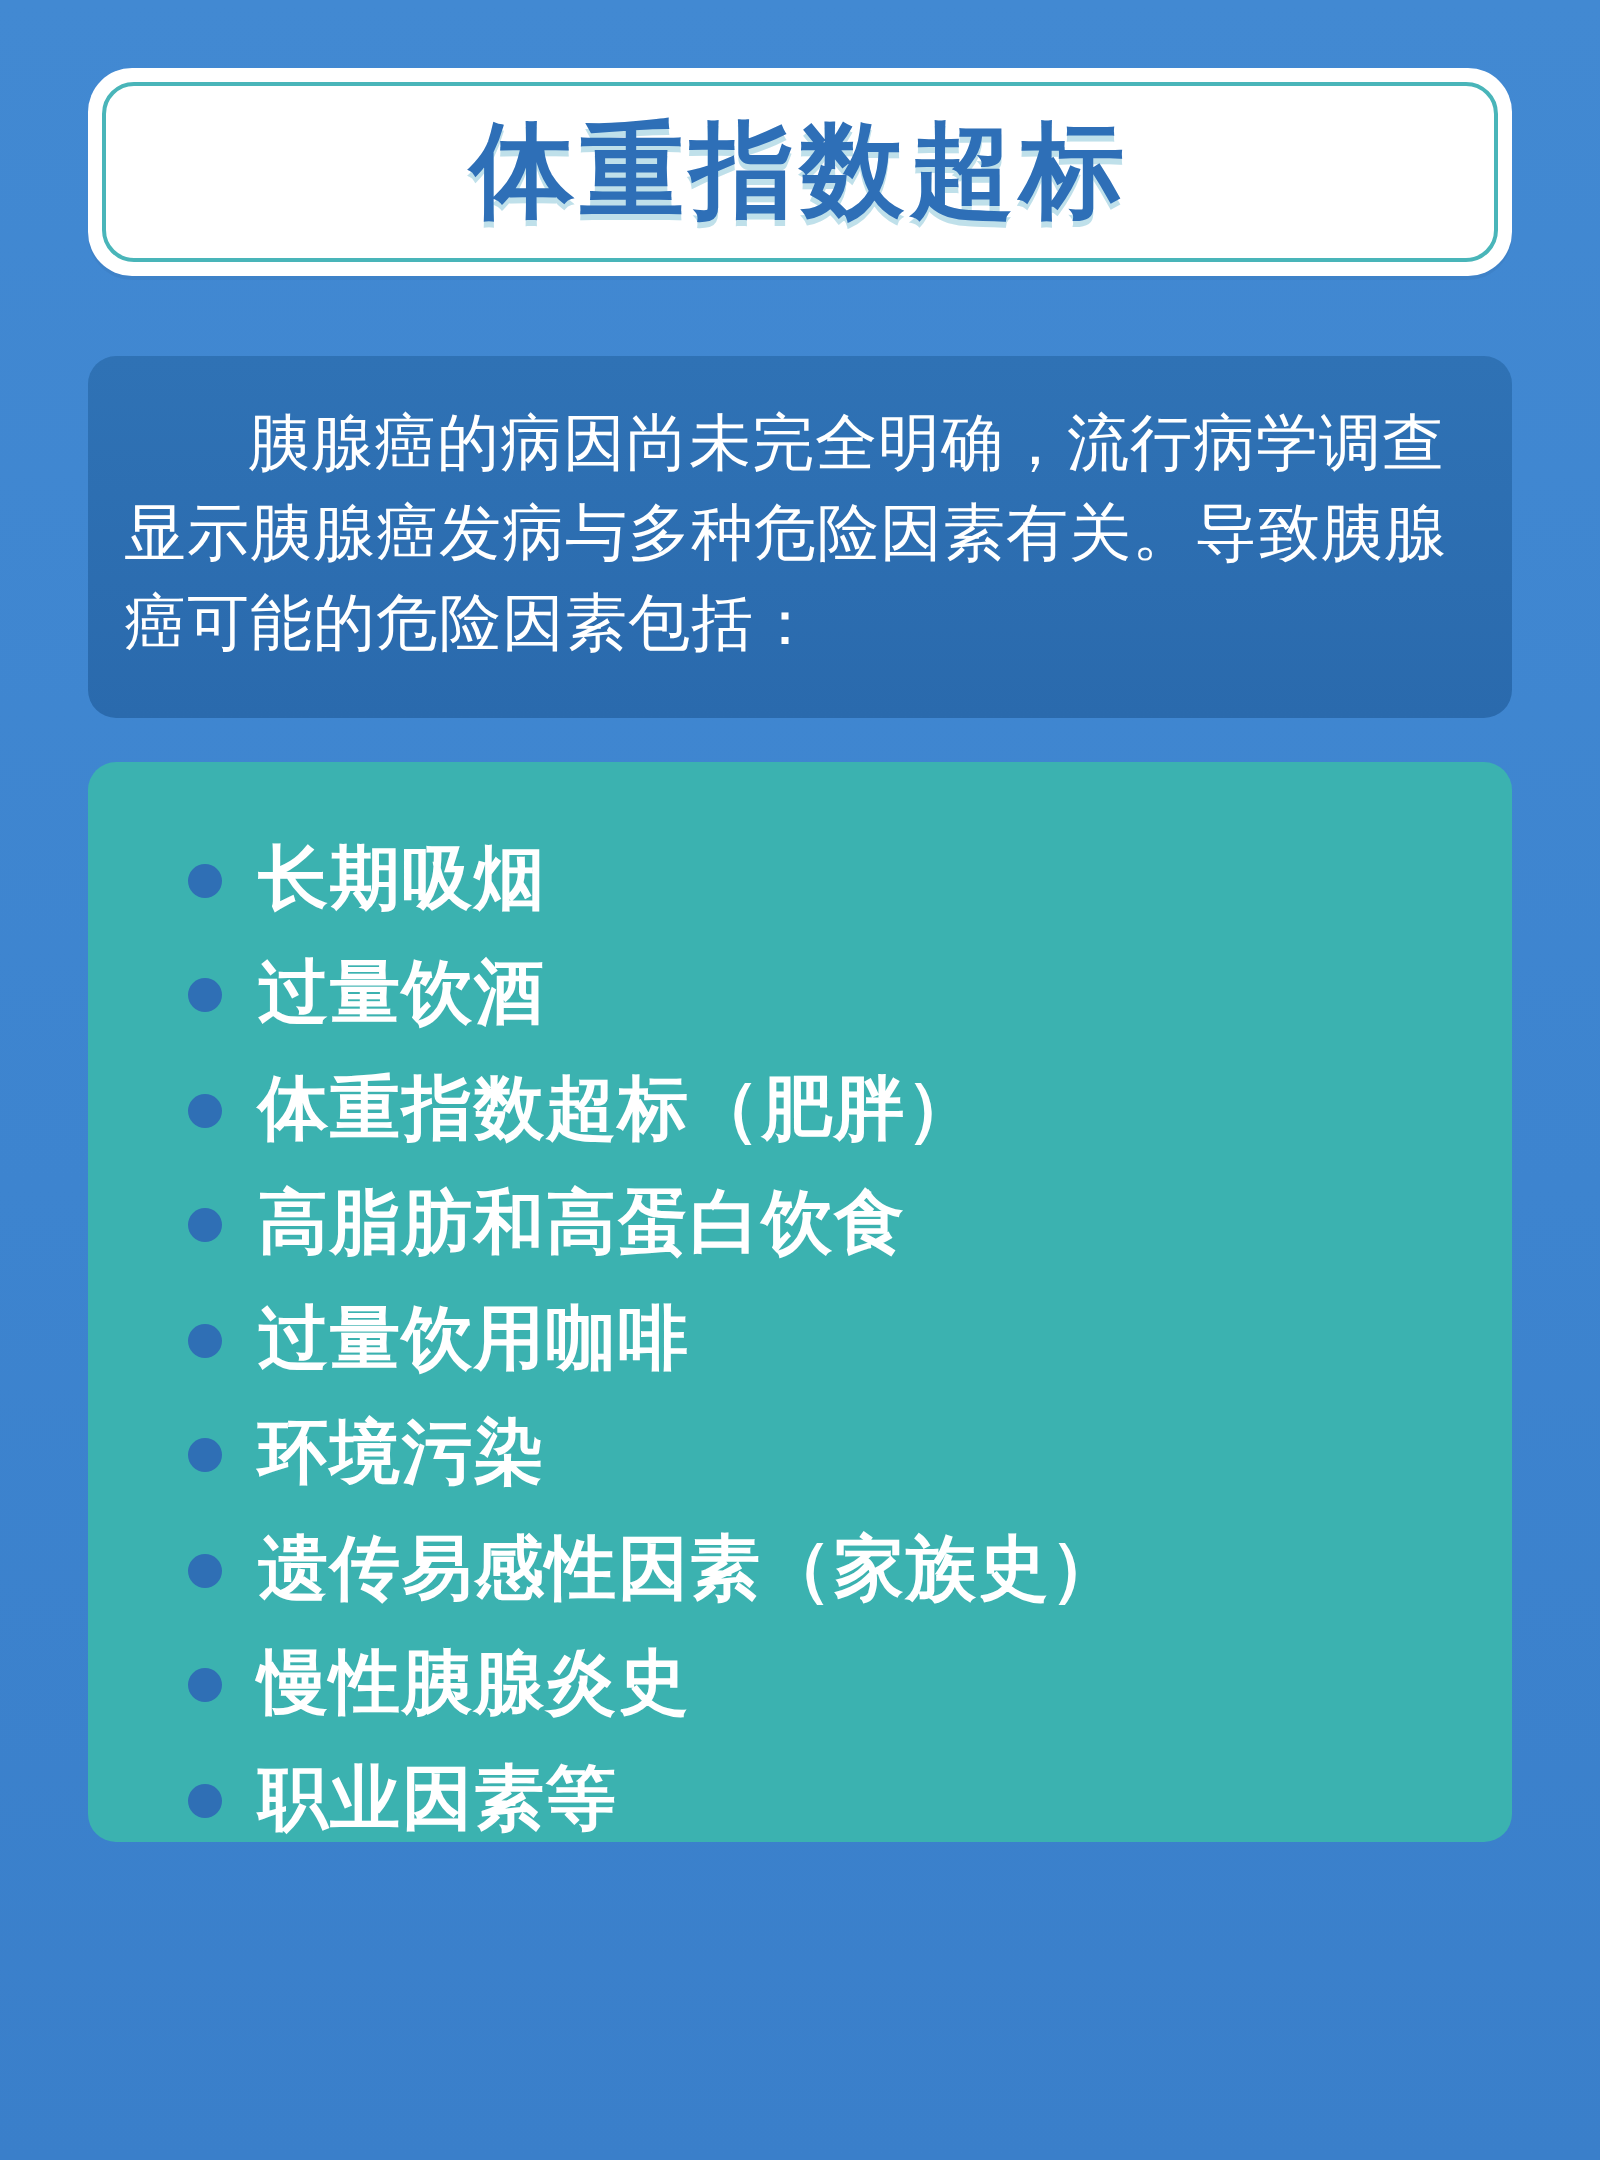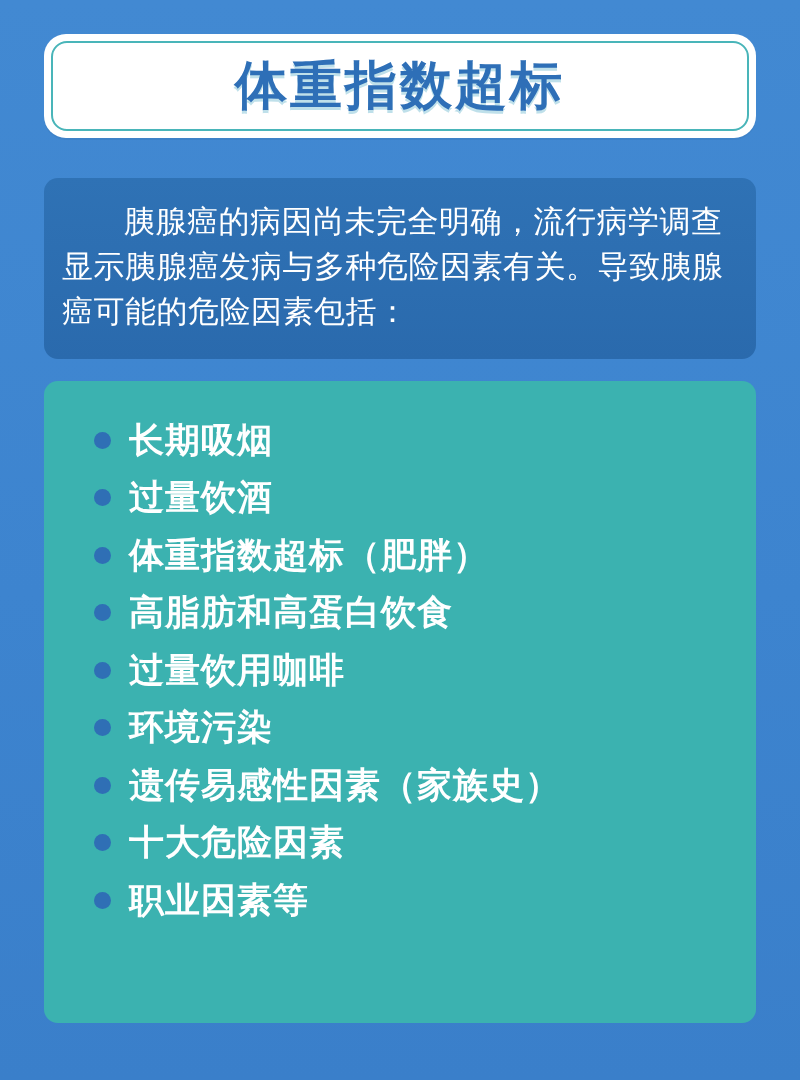--- a/index.html
+++ b/index.html
@@ -66,21 +66,21 @@
     font-size: 31px;
     line-height: 1.45;
     text-indent: 62px;
     letter-spacing: 0.5px;
     font-weight: 500;
   }
 
   
   .list-card {
     margin-top: 22px;
-    height: 642px;
+    height: 540px;
     border-radius: 14px;
     background: #3bb2b0;
     box-sizing: border-box;
     padding: 40px 40px 30px 50px;
   }
   .risk-list {
     list-style: none;
     margin: 0;
     padding: 0;
   }
@@ -199,21 +199,21 @@
       <li class="risk-item">
         <span class="bullet"></span>
         <span class="risk-label">环境污染</span>
       </li>
       <li class="risk-item">
         <span class="bullet"></span>
         <span class="risk-label">遗传易感性因素（家族史）</span>
       </li>
       <li class="risk-item">
         <span class="bullet"></span>
-        <span class="risk-label">十大危险因素</span>
+        <span class="risk-label">慢性胰腺炎史</span>
       </li>
       <li class="risk-item">
         <span class="bullet"></span>
         <span class="risk-label">职业因素等</span>
       </li>
     </ul>
   </div>
 
 
 </div>

